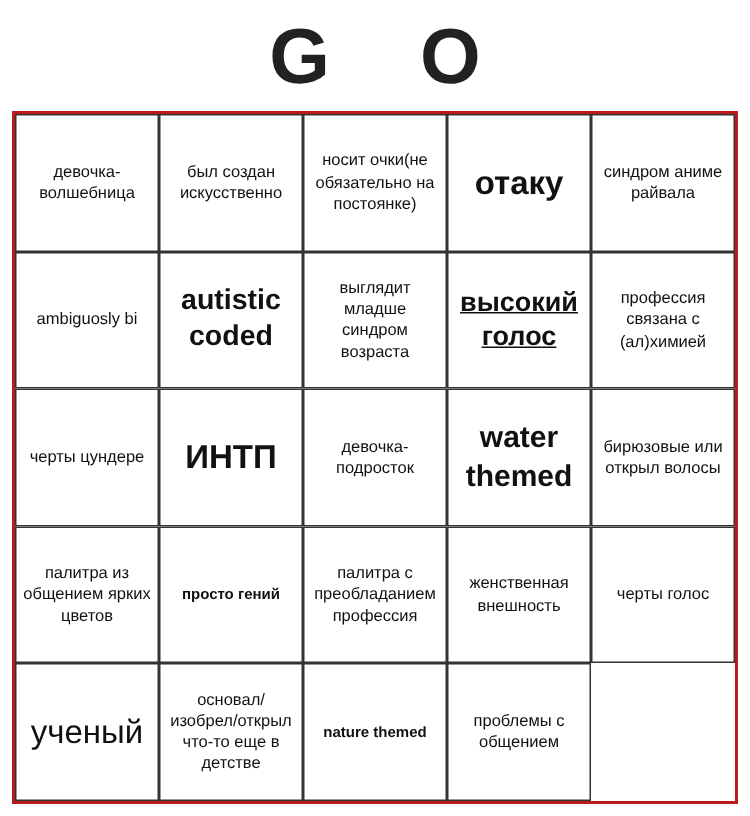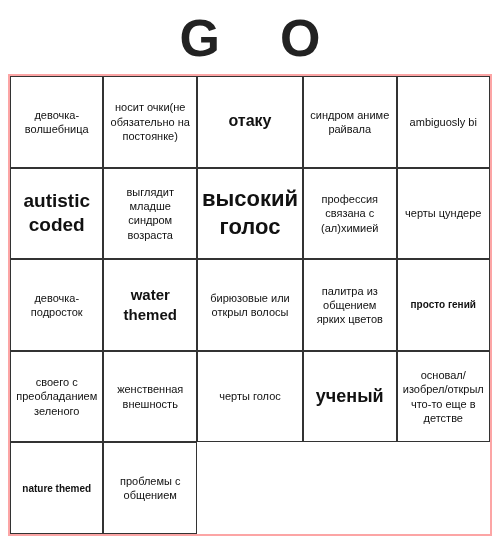--- a/index.html
+++ b/index.html
@@ -30,21 +30,21 @@
       font-size: 52px;
       font-weight: bold;
       color: #222;
     }
     .bingo-grid {
       display: grid;
       grid-template-columns: repeat(5, 1fr);
       grid-template-rows: repeat(5, 1fr);
       width: 484px;
       height: 474px;
-      border: 2px solid #fca5a5;
+      border: 2px solid #b91c1c;
     }
     .cell {
       border: 1px solid #333;
       display: flex;
       align-items: center;
       justify-content: center;
       text-align: center;
       padding: 4px;
       font-size: 11px;
       line-height: 1.3;
@@ -55,35 +55,37 @@
 </head>
 <body>
 
 <div class="page">
   <div class="header">
     <span class="header-letter">G</span>
     <span class="header-letter">O</span>
   </div>
   <div class="bingo-grid" id="grid">
   <div class="cell">девочка-волшебница</div>
+      <div class="cell">был создан искусственно</div>
       <div class="cell">носит очки(не обязательно на постоянке)</div>
-      <div class="cell" style="font-weight: bold; font-size: 16px;">отаку</div>
+      <div class="cell" style="font-weight: bold; font-size: 22px;">отаку</div>
       <div class="cell">синдром аниме райвала</div>
       <div class="cell">ambiguosly bi</div>
       <div class="cell" style="font-weight: bold; font-size: 19px;">autistic coded</div>
       <div class="cell">выглядит младше синдром возраста</div>
-      <div class="cell" style="font-weight: bold; font-size: 22px;">высокий голос</div>
+      <div class="cell" style="font-weight: bold; font-size: 18px; text-decoration: underline;">высокий голос</div>
       <div class="cell">профессия связана с (ал)химией</div>
       <div class="cell">черты цундере</div>
+      <div class="cell" style="font-weight: bold; font-size: 22px;">ИНТП</div>
       <div class="cell">девочка-подросток</div>
-      <div class="cell" style="font-weight: bold; font-size: 15px;">water themed</div>
+      <div class="cell" style="font-weight: bold; font-size: 20px;">water themed</div>
       <div class="cell">бирюзовые или открыл волосы</div>
       <div class="cell">палитра из общением ярких цветов</div>
       <div class="cell" style="font-weight: bold; font-size: 10px;">просто гений</div>
-      <div class="cell">своего с преобладанием зеленого</div>
+      <div class="cell">палитра с преобладанием профессия</div>
       <div class="cell">женственная внешность</div>
       <div class="cell">черты голос</div>
-      <div class="cell" style="font-weight: bold; font-size: 18px; text-align: right;">ученый</div>
+      <div class="cell" style="font-weight: normal; font-size: 22px; text-align: right;">ученый</div>
       <div class="cell">основал/изобрел/открыл что-то еще в детстве</div>
       <div class="cell" style="font-weight: bold; font-size: 10px;">nature themed</div>
       <div class="cell">проблемы с общением</div>
     </div>
 </div>
 
 </body></html>

